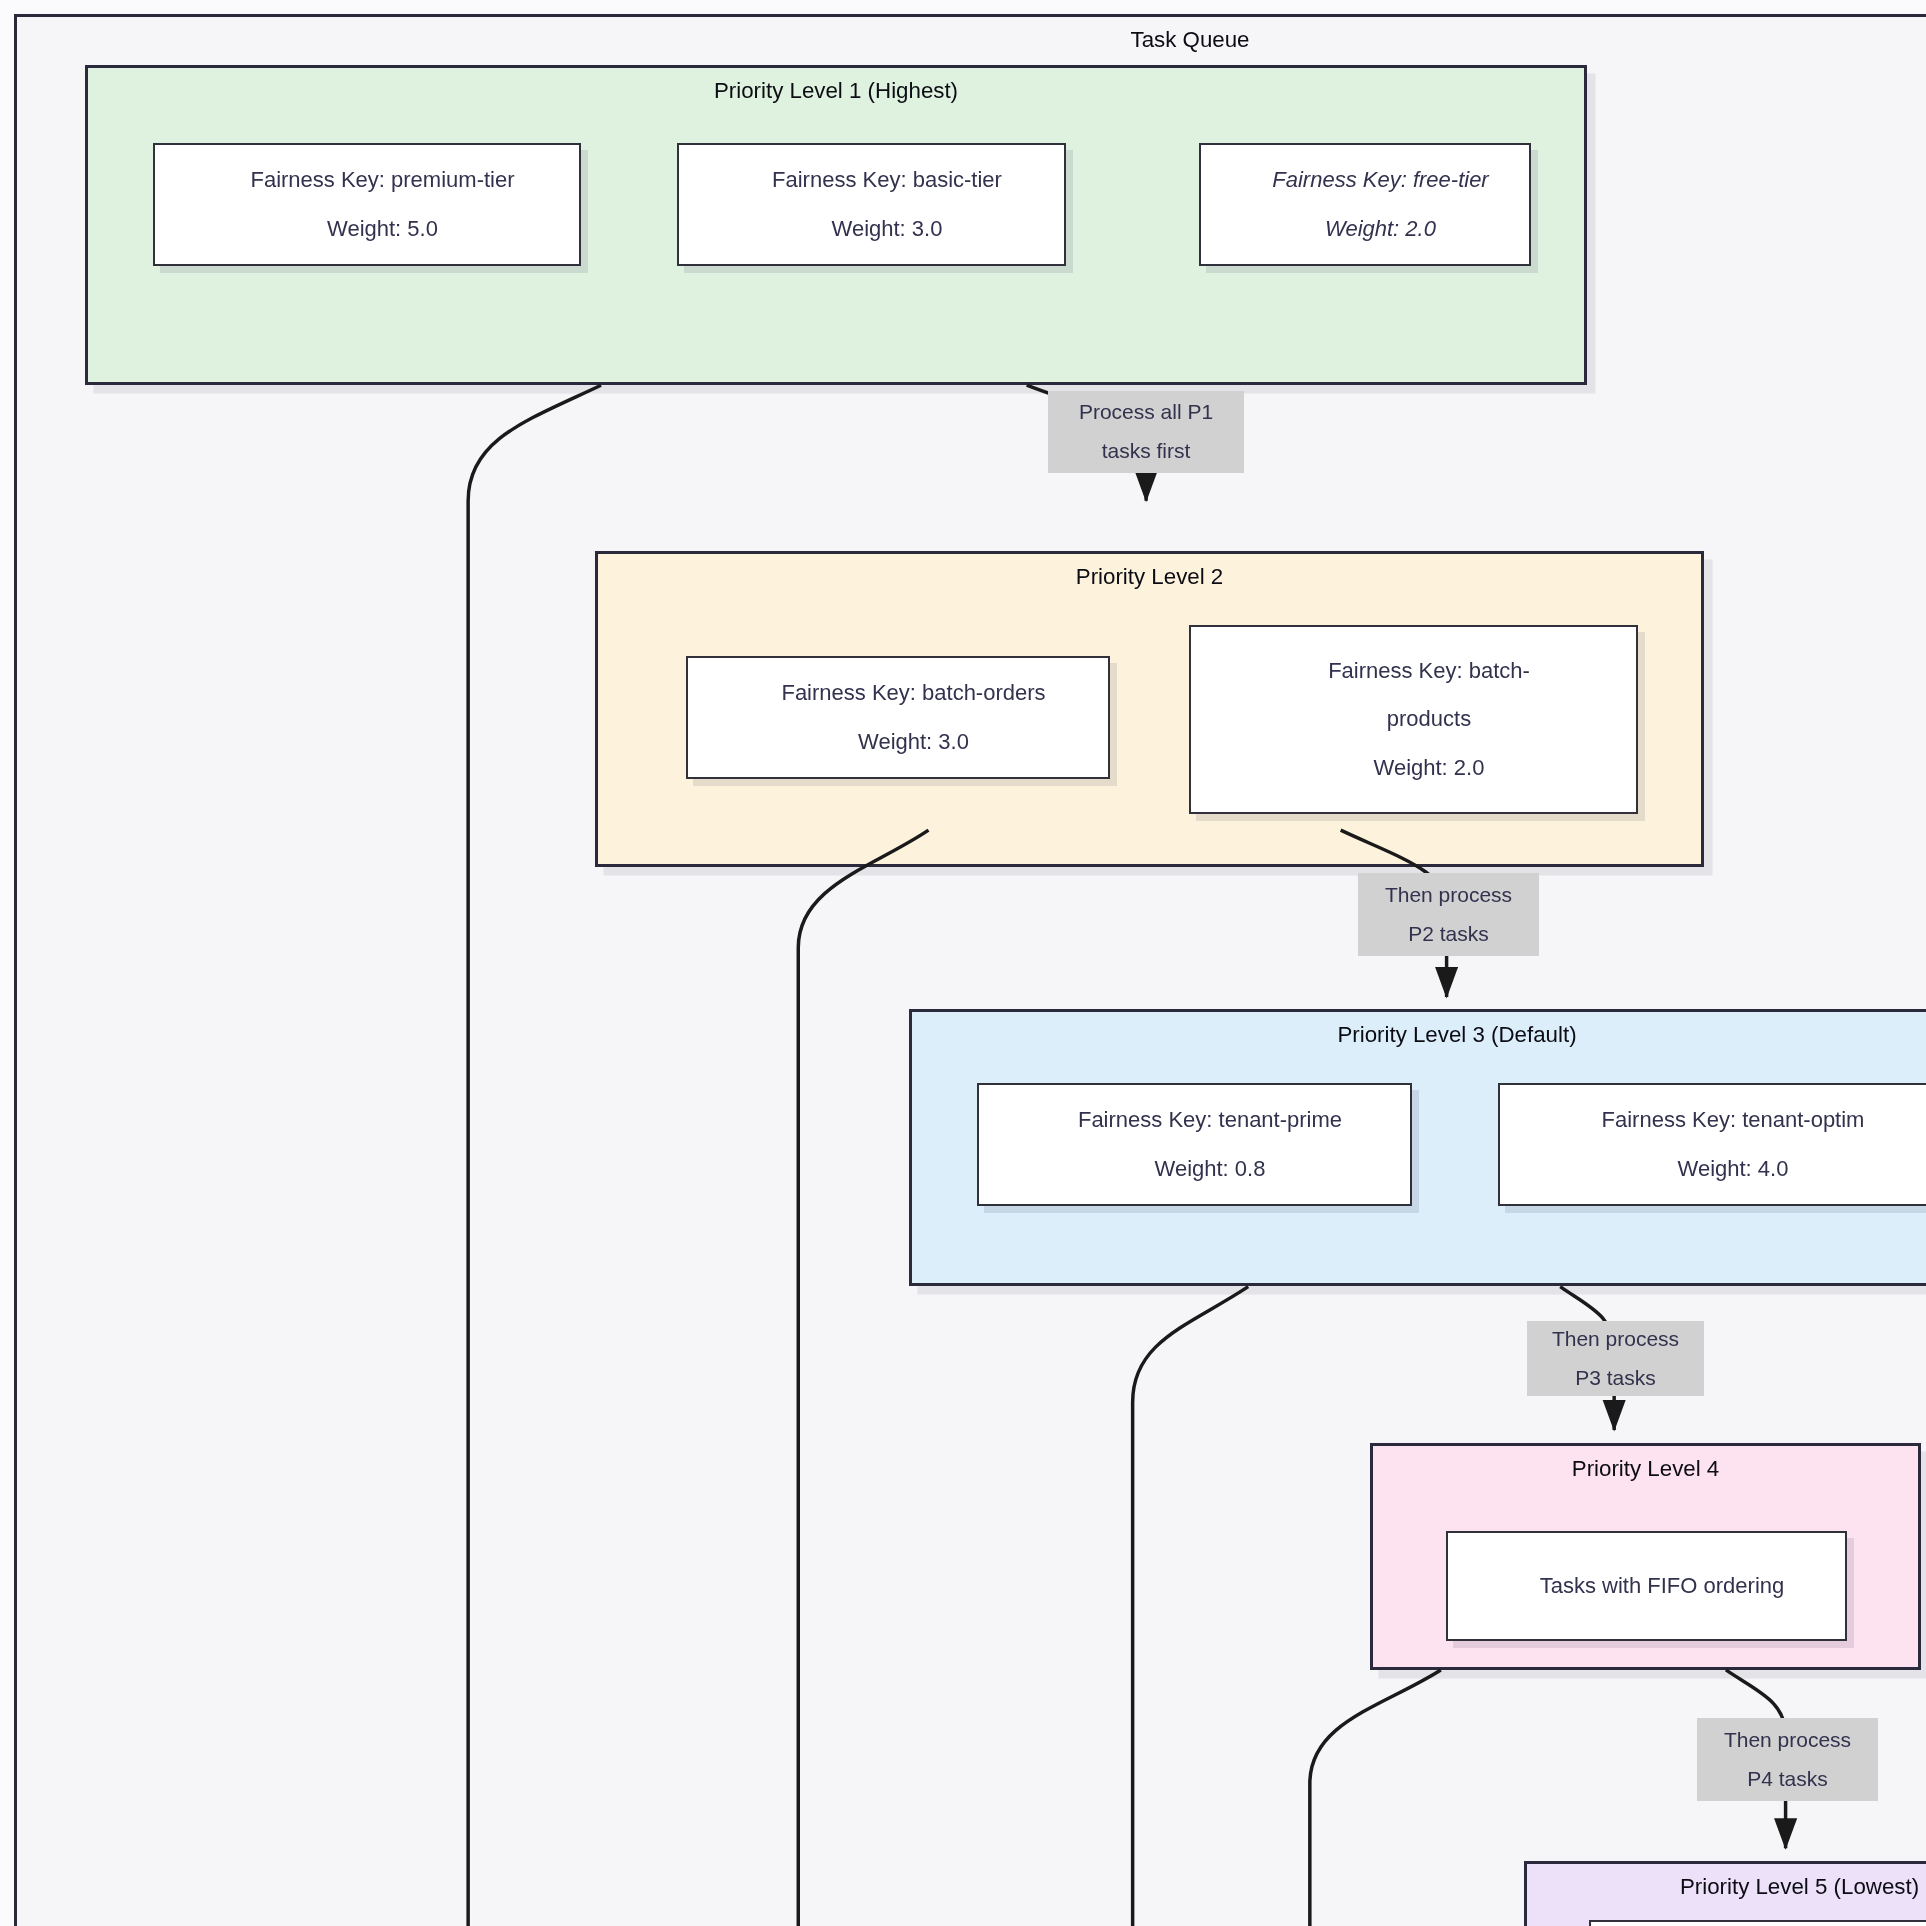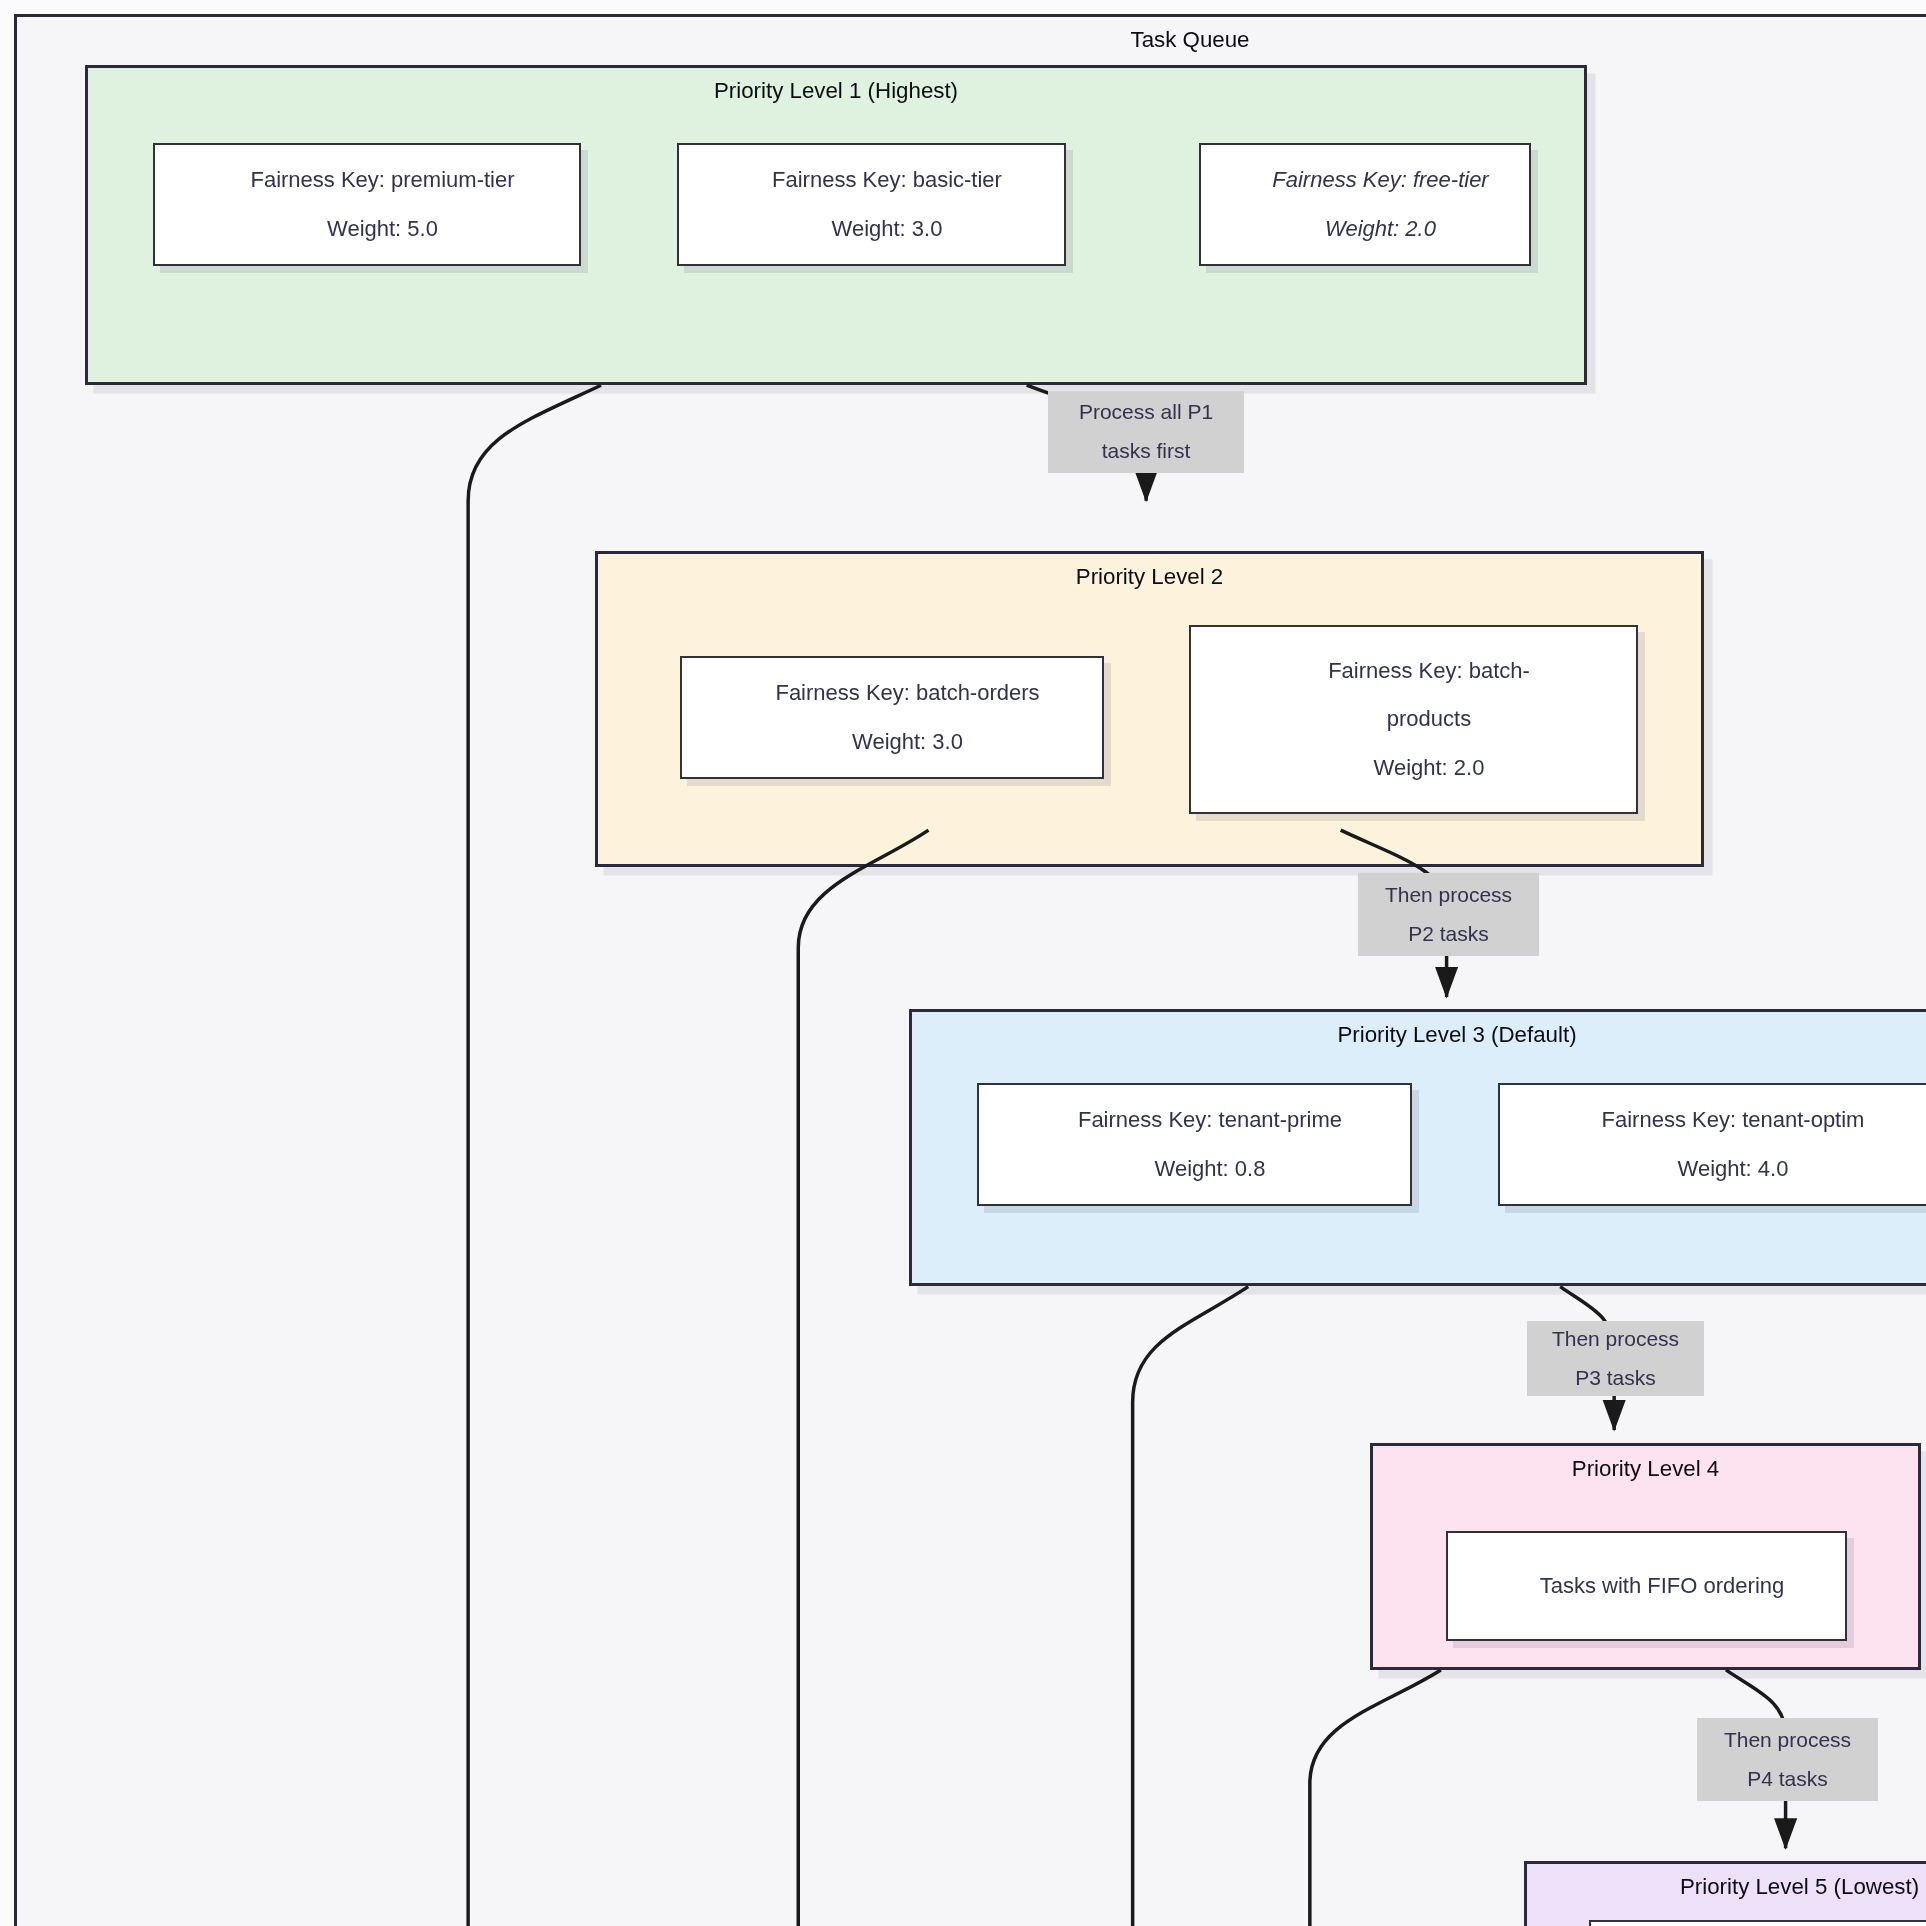--- a/index.html
+++ b/index.html
@@ -88,21 +88,21 @@
     <div class="node" style="left:65px;top:75px;width:428px;height:123px;">Fairness Key: premium-tier
 Weight: 5.0</div>
     <div class="node" style="left:589px;top:75px;width:389px;height:123px;">Fairness Key: basic-tier
 Weight: 3.0</div>
     <div class="node" style="left:1111px;top:75px;width:332px;height:123px;font-style:italic;">Fairness Key: free-tier
 Weight: 2.0</div>
   </div>
 
   <div class="cluster p2">
     <div class="cluster-title">Priority Level 2</div>
-    <div class="node" style="left:82px;top:102px;width:424px;height:123px;">Fairness Key: batch-orders
+    <div class="node" style="left:88px;top:102px;width:424px;height:123px;">Fairness Key: batch-orders
 Weight: 3.0</div>
     <div class="node" style="left:591px;top:71px;width:449px;height:189px;">Fairness Key: batch-
 products
 Weight: 2.0</div>
   </div>
 
   <div class="cluster p3">
     <div class="cluster-title">Priority Level 3 (Default)</div>
     <div class="node" style="left:65px;top:71px;width:435px;height:123px;">Fairness Key: tenant-prime
 Weight: 0.8</div>

